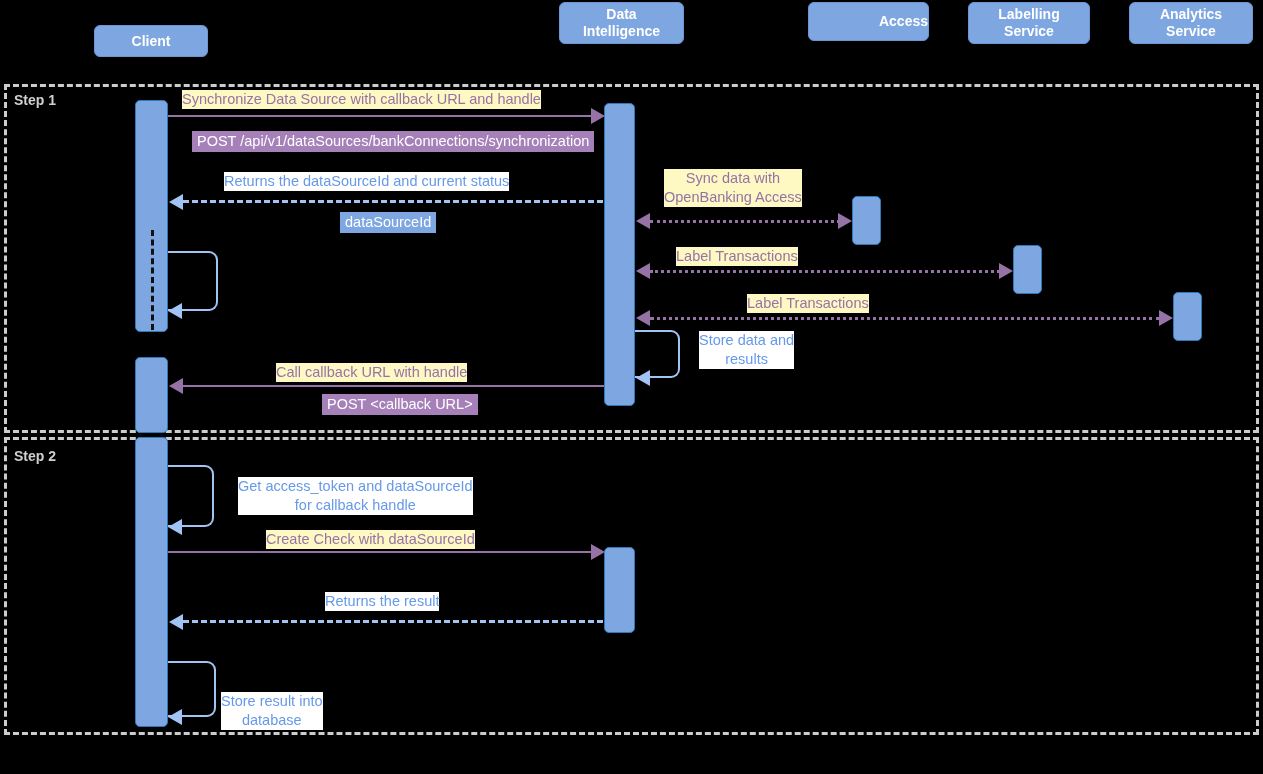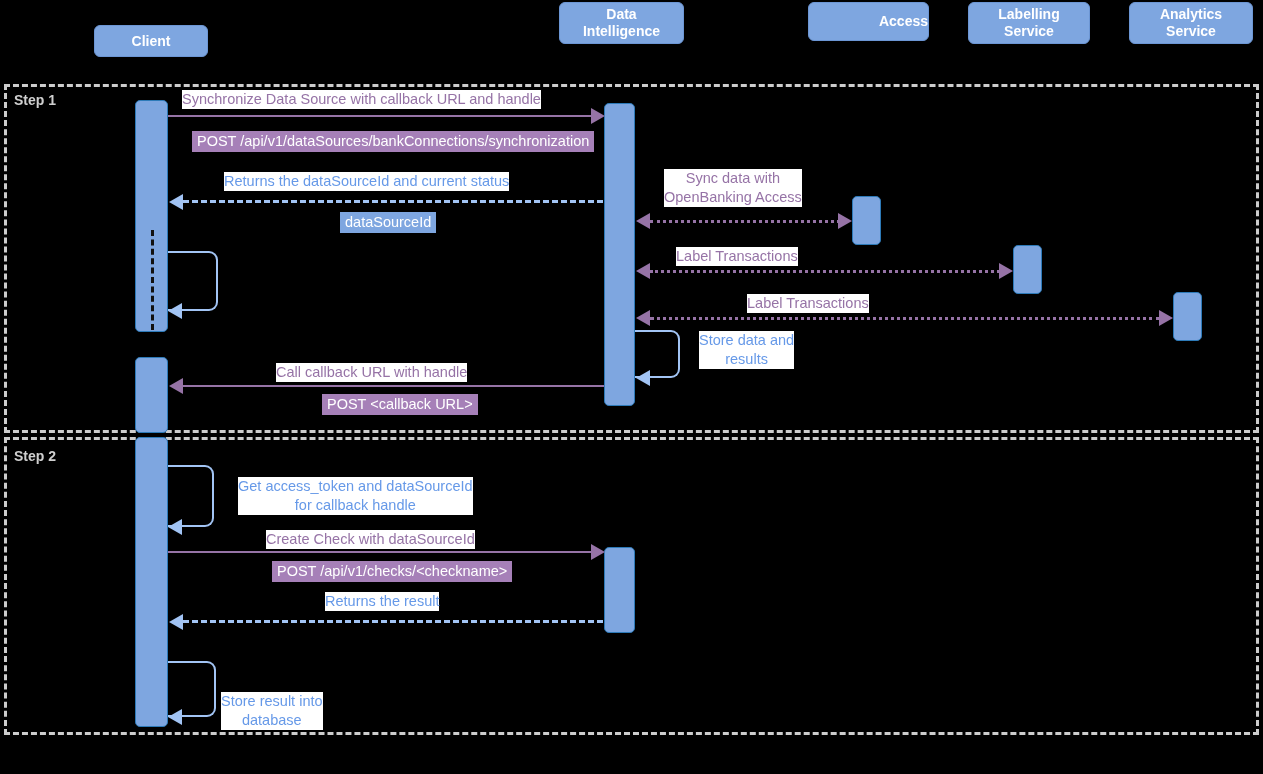--- a/index.html
+++ b/index.html
@@ -80,21 +80,21 @@
   }
 
   
   .lbl{
     position:absolute;
     font-size:14.5px;
     line-height:19px;
     white-space:pre;
     text-align:center;
   }
-  .lbl.purple{color:#9673A6;background:#ffffff;}
+  .lbl.purple{color:#9673A6;background:#fef9c3;}
   .lbl.blue{color:#6699E8;background:#ffffff;}
   .lbl.chip-purple{color:#ffffff;background:#A680B8;padding:1px 5px;}
   .lbl.chip-blue{color:#ffffff;background:#7EA6E0;padding:1px 5px;}
 </style>
 </head>
 <body>
 
 <div id="canvas">
 
   <div class="participant" style="left:94px;top:2px;width:114px;height:32px;margin-top:23px;">
@@ -183,21 +183,20 @@
   <div class="lbl chip-purple" style="left:322px;top:394px;">POST &lt;callback URL&gt;</div>
 
   <div class="selfloop blue" style="left:168px;top:465px;width:46px;height:62px;"></div>
   <div class="arrow left-blue" style="left:168px;top:519px;"></div>
   <div class="lbl blue" style="left:222px;top:477px;white-space:pre-line;margin-left:16px;">Get access_token and dataSourceId
 for callback handle</div>
 
   <div class="msg-line" style="left:168px;top:551px;width:426px;"></div>
   <div class="arrow right-purple" style="left:591px;top:544px;"></div>
   <div class="lbl purple" style="left:266px;top:530px;">Create Check with dataSourceId</div>
-  <div class="lbl chip-purple" style="left:272px;top:561px;">POST /api/v1/checks/&lt;checkname&gt;</div>
 
   <div class="msg-line dashed" style="left:183px;top:620px;width:420px;"></div>
   <div class="arrow left-blue" style="left:169px;top:614px;"></div>
   <div class="lbl blue" style="left:325px;top:592px;">Returns the result</div>
 
   <div class="selfloop blue" style="left:168px;top:661px;width:48px;height:56px;"></div>
   <div class="arrow left-blue" style="left:168px;top:709px;"></div>
   <div class="lbl blue" style="left:221px;top:692px;white-space:pre-line;">Store result  into
 database</div>
 

